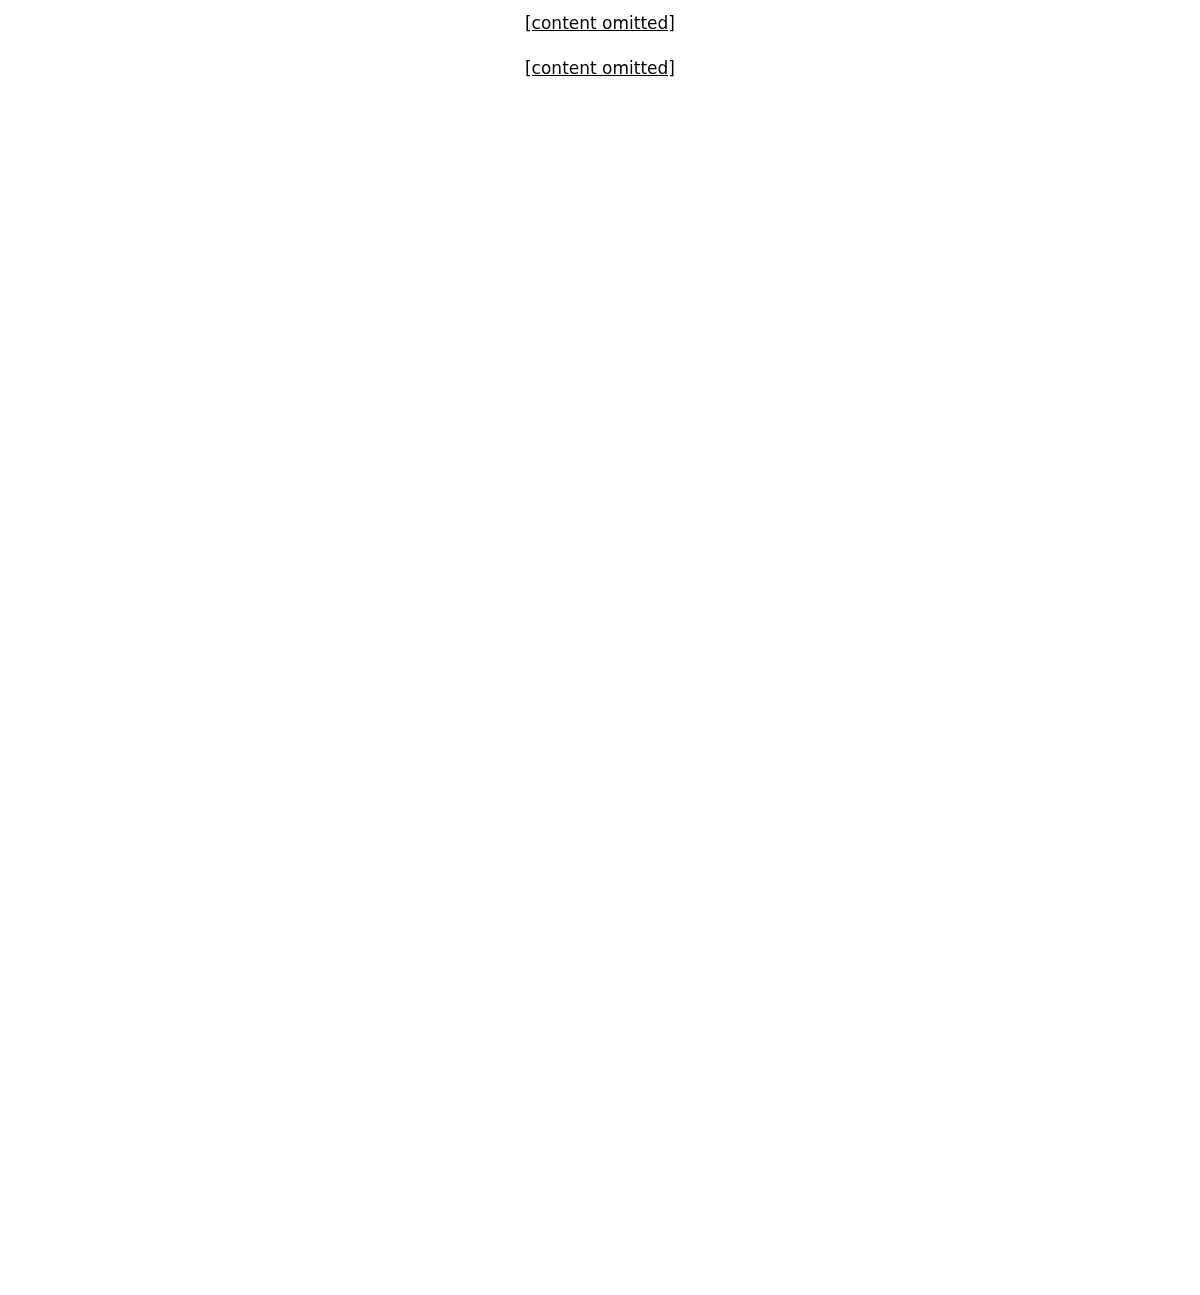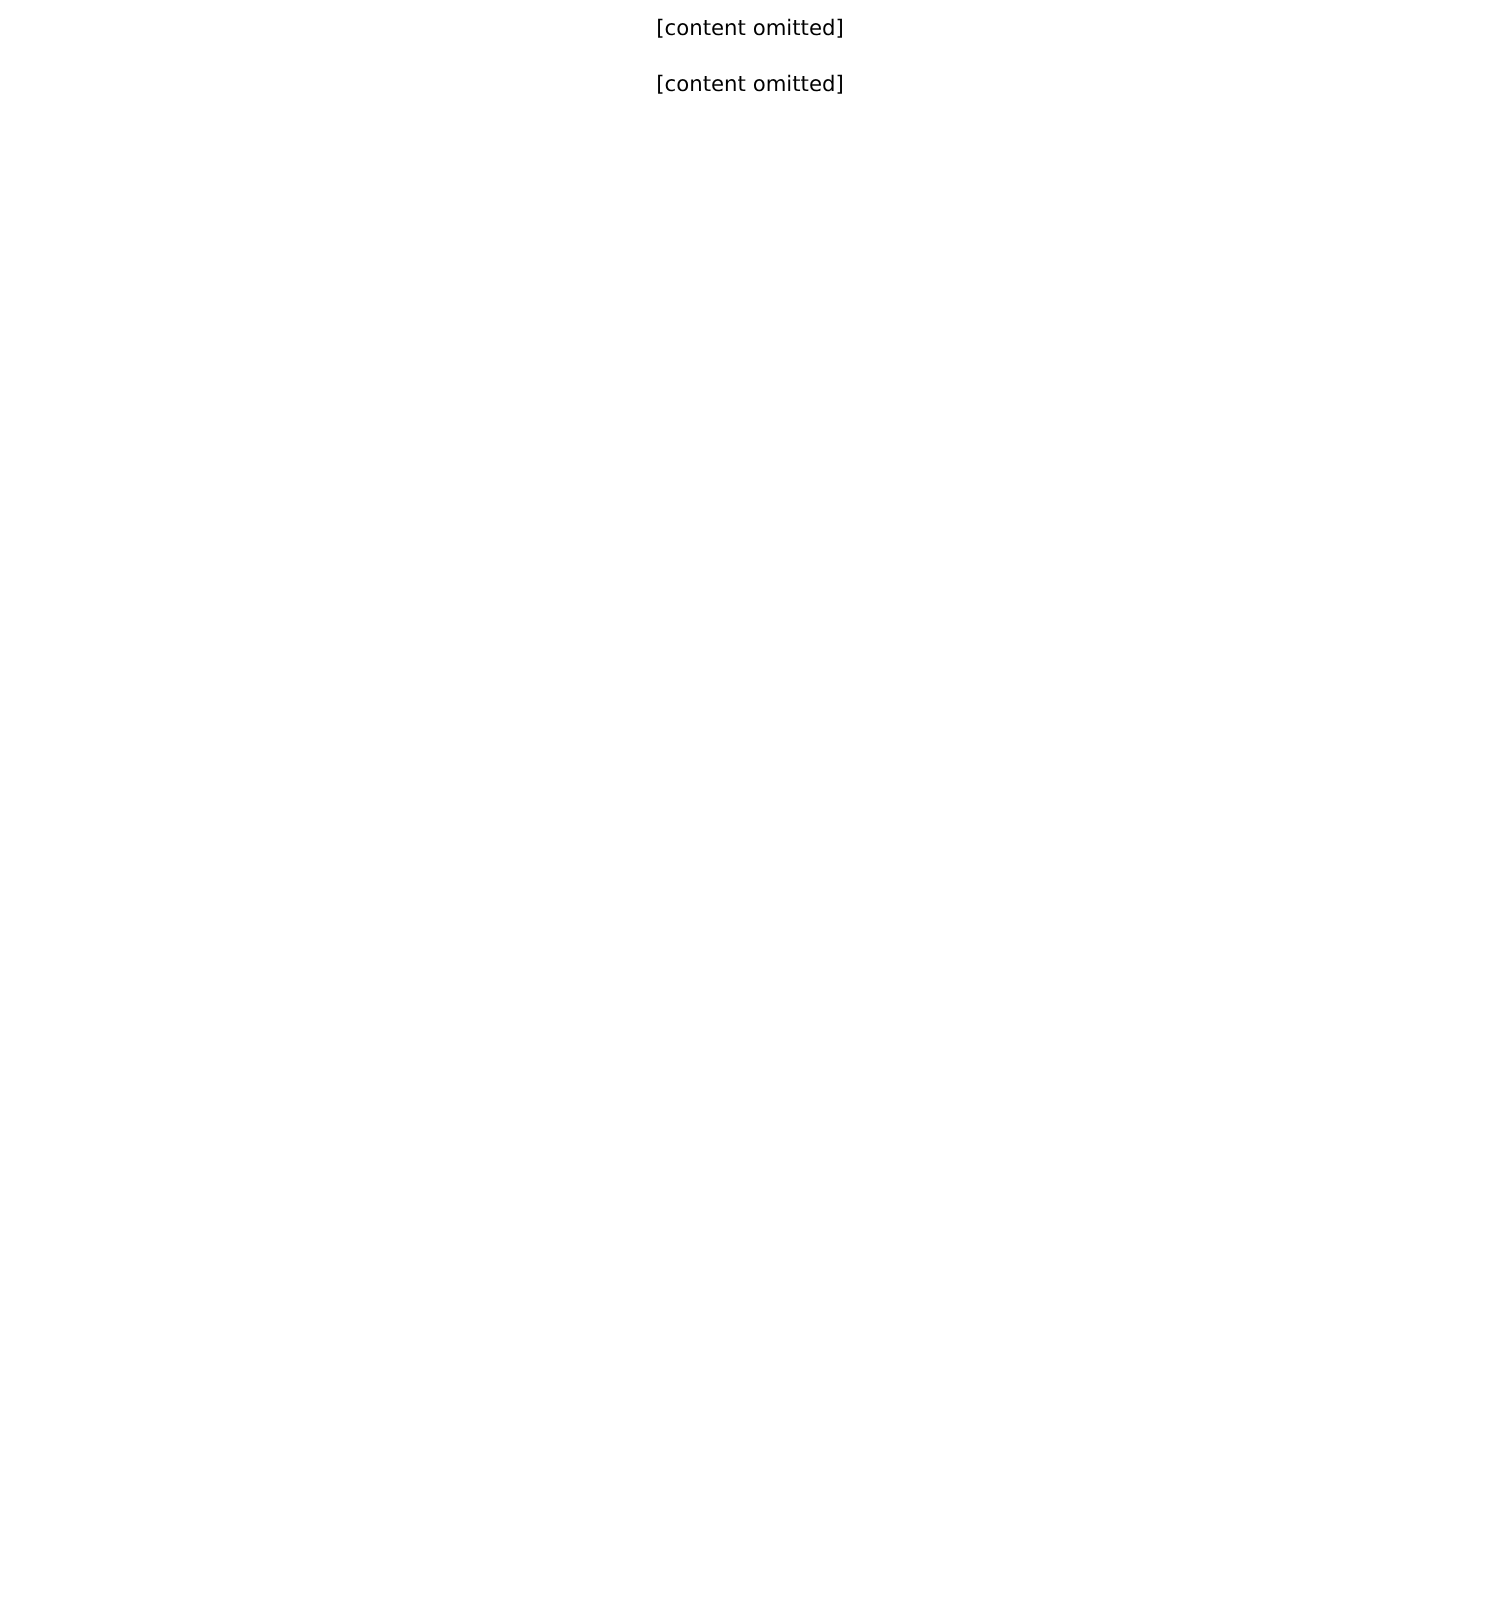--- a/index.html
+++ b/index.html
@@ -1,16 +1,16 @@
 <!DOCTYPE html>
 <html><head>
 <meta charset="utf-8">
 <style>
   body { background:#fff; margin:0; font-family:"DejaVu Sans", sans-serif; }
-  .page { width:1200px; padding:10px 8px; box-sizing:border-box; }
+  .page { width:1200px; padding:10px 8px; box-sizing:border-box;text-decoration:underline; }
   .para { text-align:center; font-size:17px; line-height:1.6; color:#000; margin:0 0 18px; }
 </style>
 </head>
 <body>
 
 <div class="page">
     <p class="para">[content omitted]</p>
     <p class="para">[content omitted]</p>
   </div>
 

